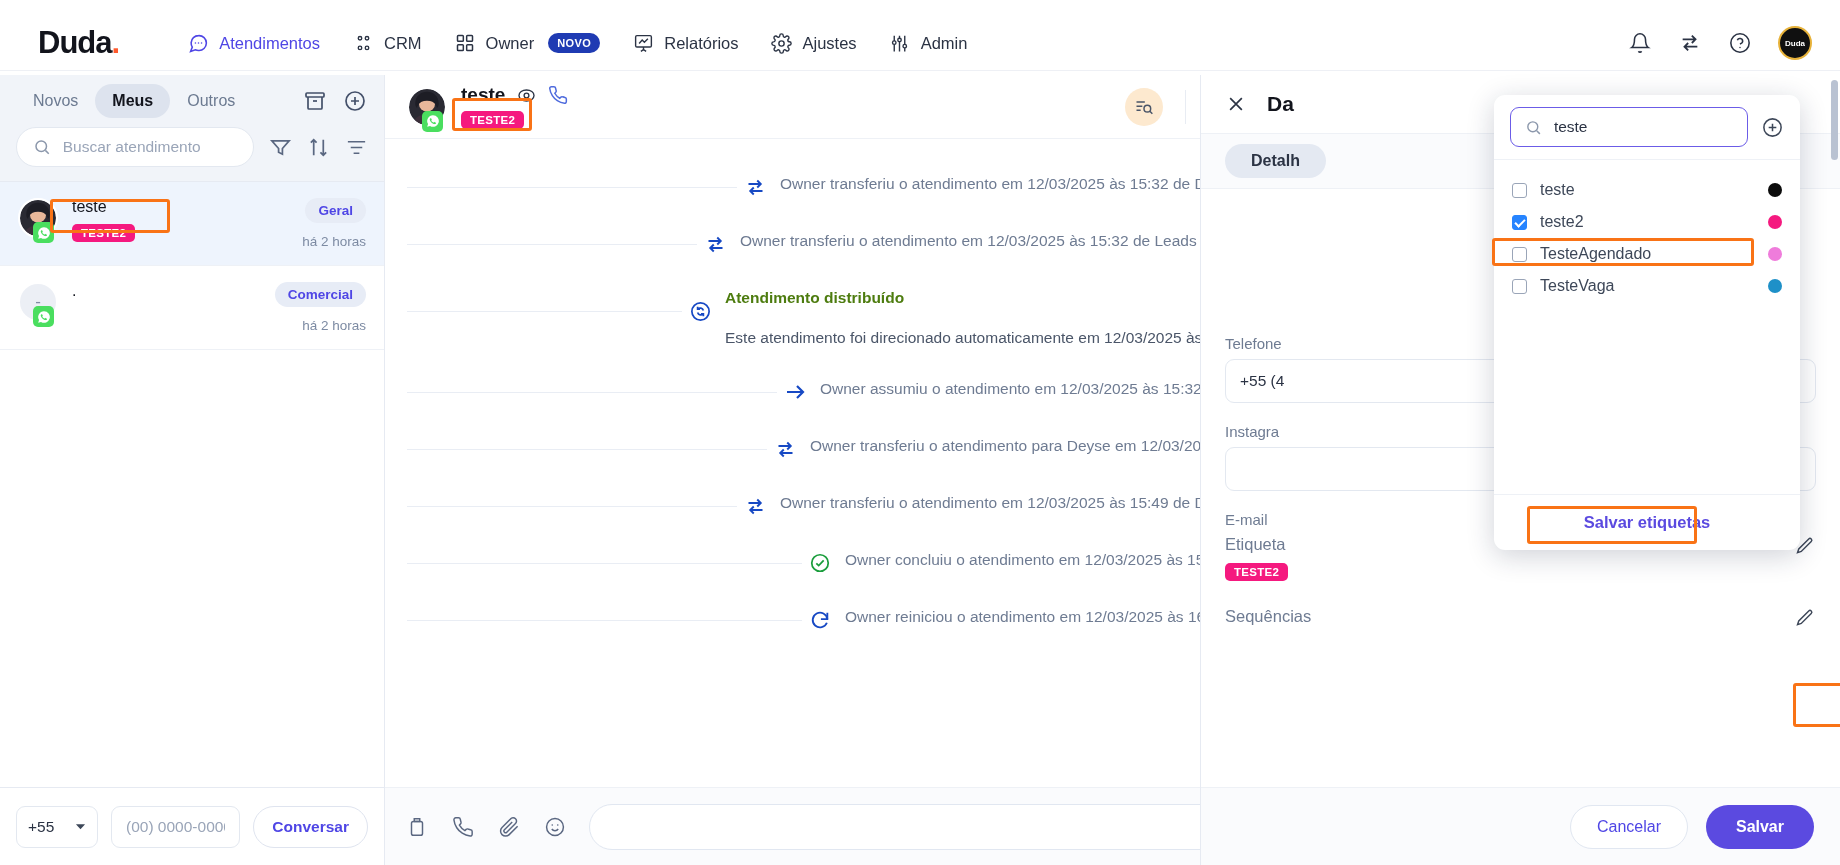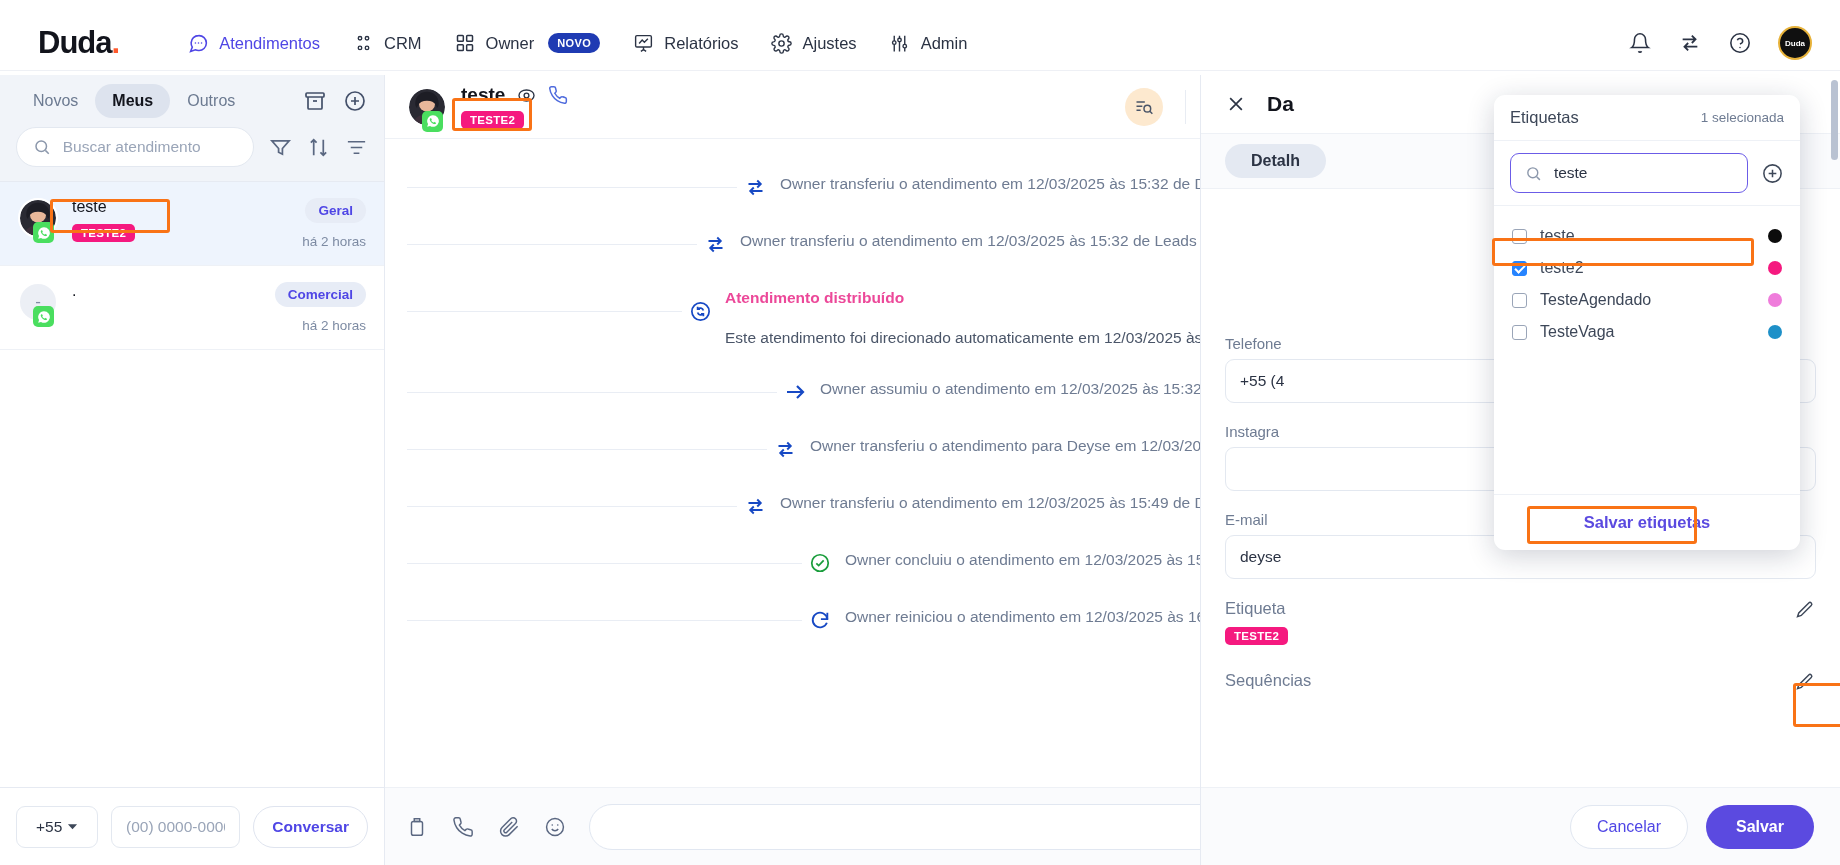--- a/index.html
+++ b/index.html
@@ -89,21 +89,21 @@
     padding:5px 13px; border-radius:13px;
   }
   .ago { font-size:13.5px; color:#7d8ba3; }
 
   .lp-footer {
     height:78px; border-top:1px solid #e6eaf2; display:flex; align-items:center;
     padding:0 16px; gap:13px; background:#fff;
   }
   .cc-select {
     width:82px; height:42px; border:1px solid #e3e8f0; border-radius:9px;
-    display:flex; align-items:center; justify-content:space-between; padding:0 19px;
+    display:flex; align-items:center; justify-content:space-between; padding:0 11px;
     font-size:15.5px; color:#2b3344; cursor:pointer;
   }
   .phoneinput {
     flex:1; height:42px; border:1px solid #e3e8f0; border-radius:9px;
     display:flex; align-items:center; padding:0 14px;
   }
   .phoneinput input { border:0;outline:0;width:100%;font-size:15.5px;font-family:inherit;color:#2b3344;background:transparent;}
   .phoneinput input::placeholder{ color:#9aa5b8; }
   .btn-conversar {
     height:42px; padding:0 18px; border:1px solid #dfe4ef; border-radius:21px;
@@ -127,21 +127,21 @@
     background:#f1f4fa; border-radius:19px; height:38px; display:flex; align-items:center;
     gap:9px; padding:0 16px; font-size:15.5px; color:#2b3344; cursor:pointer;
   }
 
   .timeline { flex:1; overflow:hidden; position:relative; padding-top:22px;}
   .tl-row { display:flex; align-items:center; gap:0; margin-bottom:33px; padding:0 22px; }
   .tl-line { height:1px; background:#e9edf4; flex:1; min-width:10px; }
   .tl-content { display:flex; align-items:flex-start; gap:13px; flex:0 0 auto; padding:0 6px;}
   .tl-ico { width:24px;height:24px;flex:0 0 24px; display:flex;align-items:center;justify-content:center;color:#1749c4;}
   .tl-text { font-size:15.5px; color:#6e7b92; white-space:nowrap; }
-  .tl-title { font-size:15.5px; font-weight:700; color:#ec4899; margin-bottom:22px; }
+  .tl-title { font-size:15.5px; font-weight:700; color:#4d7c0f; margin-bottom:22px; }
   .tl-sub { font-size:15.5px; color:#4a5568; white-space:nowrap;}
 
   .composer { height:78px; border-top:1px solid #eef1f6; background:#fafbfd; display:flex; align-items:center; padding:0 20px; gap:22px;}
   .cmp-ico { width:24px;height:24px;color:#5a6781;cursor:pointer;display:flex;align-items:center;justify-content:center;}
   .cmp-input {
     flex:1; height:46px; background:#fff; border:1px solid #e1e7f1; border-radius:24px;
     display:flex; align-items:center; padding:0 20px;
   }
   .cmp-input input { border:0;outline:0;width:100%;font-size:15.5px;font-family:inherit;background:transparent;}
 
@@ -683,21 +683,20 @@
         <div class="fld-box">+55 (4</div>
       </div>
 
       <div>
         <div class="fld-label">Instagra</div>
         <div class="fld-box"></div>
       </div>
 
       <div>
         <div class="fld-label">E-mail</div>
-        <div class="fld-box">deyse</div>
       </div>
 
       <div class="sec">
         <div class="sec-head">
           <div>
             <div class="sec-label">Etiqueta</div>
             <div style="margin-top:8px;">
               <span class="tag-pink">TESTE2</span>
             </div>
           </div>
@@ -726,24 +725,20 @@
       <button class="btn-cancel">Cancelar</button>
       <button class="btn-salvar">Salvar</button>
     </div>
   </div>
 
   <div class="sb-track" style="top:80px;height:110px;">
     <div class="sb-thumb" style="height:80px;"></div>
   </div>
 
   <div class="etq-pop">
-    <div class="etq-head">
-      <span class="etq-title">Etiquetas</span>
-      <span class="etq-count">1 selecionada</span>
-    </div>
     <div class="etq-searchrow">
       <div class="etq-search">
         <span class="sico">
           <svg width="17" height="17" viewBox="0 0 24 24" fill="none" stroke="#8b97ab" stroke-width="2">
               <circle cx="11" cy="11" r="7"></circle>
               <path d="M16.5 16.5L21 21"></path>
             </svg>
         </span>
         <input type="text" value="teste" style="">
       </div>

